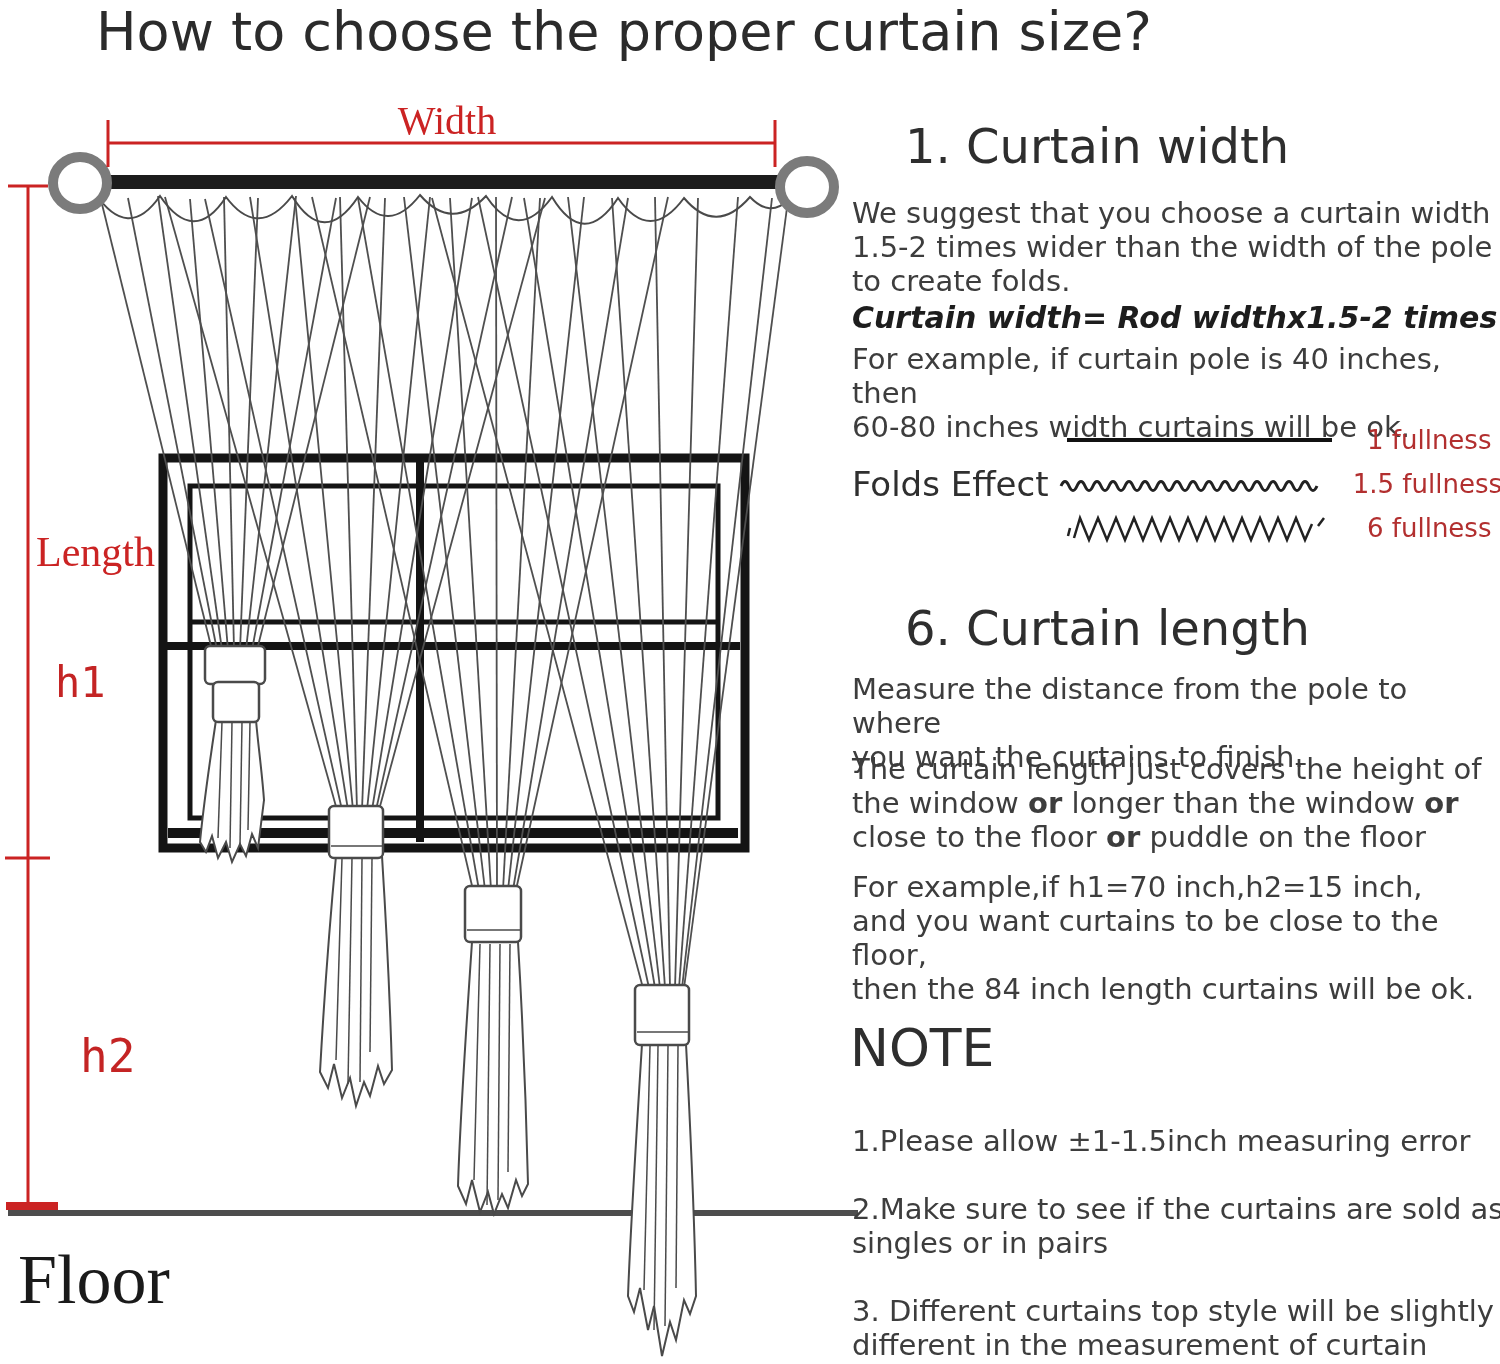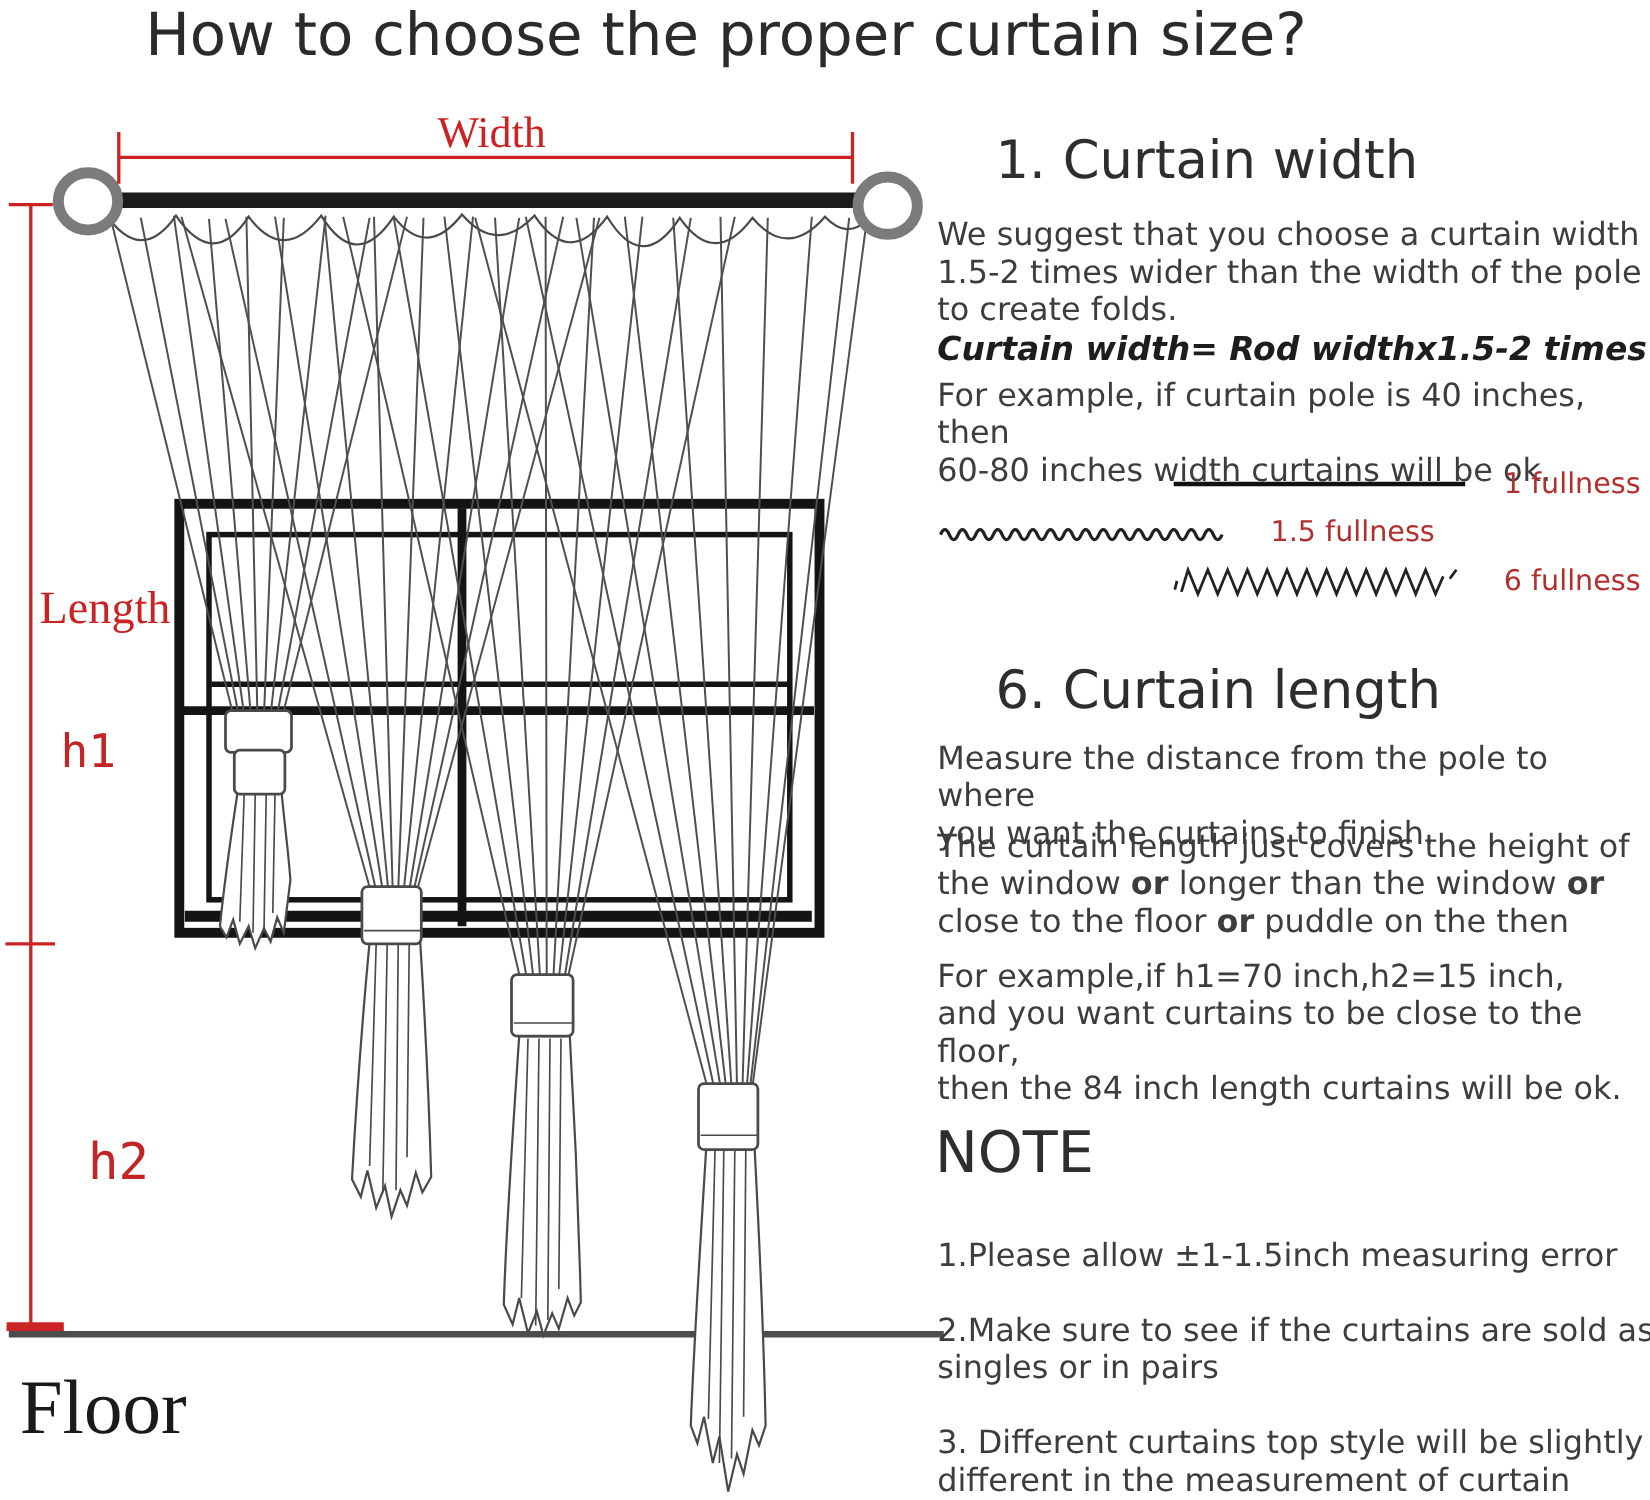--- a/index.html
+++ b/index.html
@@ -2,21 +2,21 @@
 <html><head>
 <meta charset="utf-8">
 <style>
   html,body{margin:0;padding:0;background:#ffffff;}
   .canvas{
     position:relative;width:1500px;height:1364px;background:#ffffff;overflow:hidden;
     font-family:"DejaVu Sans","Liberation Sans",sans-serif;color:#3d3d3d;
   }
   .page-title{
     position:absolute;top:0;left:0;width:1248px;text-align:center;
-    font-size:54px;font-weight:400;color:#2b2b2b;letter-spacing:0px;margin:0;padding-left:36px;
+    font-size:54px;font-weight:400;color:#2b2b2b;letter-spacing:0px;margin:0;
   }
   
   .col{position:absolute;left:850px;top:0;width:655px;}
   .sec-heading{position:absolute;left:55px;font-size:48px;font-weight:400;color:#2e2e2e;white-space:nowrap;}
   .para{position:absolute;left:2px;font-size:29px;line-height:34px;color:#3d3d3d;white-space:pre-line;width:650px;}
   .formula{position:absolute;left:2px;font-size:30px;font-weight:bold;color:#1d1d1d;white-space:nowrap;}
   .note-heading{position:absolute;left:0px;font-size:52px;font-weight:400;color:#2e2e2e;}
   .note-list{position:absolute;left:2px;font-size:29px;line-height:34px;color:#3d3d3d;white-space:pre-line;width:660px;}
   
   .folds{position:absolute;left:2px;top:418px;width:650px;}
@@ -171,20 +171,21 @@
       <div class="folds-row">
         <div class="folds-label-cell"></div>
         <div class="folds-line-cell">
           <svg width="272" height="36" viewBox="0 0 272 36">
             <line x1="3" y1="18" x2="268" y2="18" stroke="#111111" stroke-width="4"></line>
           </svg>
         </div>
         <div class="fullness">1 fullness</div>
       </div>
       <div class="folds-row">
+        <div class="folds-label-cell">Folds Effect</div>
         <div class="folds-line-cell">
           <svg width="272" height="36" viewBox="0 0 272 36">
             <path fill="none" stroke="#222222" stroke-width="3" d="M3,20 q4,-9 8,0 t8,0 t8,0 t8,0 t8,0 t8,0 t8,0 t8,0 t8,0 t8,0 t8,0 t8,0 t8,0 t8,0 t8,0 t8,0 t8,0 t8,0 t8,0 t8,0 t8,0 t8,0 t8,0 t8,0 t8,0 t8,0 t8,0 t8,0 t8,0 t8,0 t8,0 t8,0"></path>
           </svg>
         </div>
         <div class="fullness">1.5 fullness</div>
       </div>
       <div class="folds-row">
         <div class="folds-label-cell"></div>
         <div class="folds-line-cell">
@@ -196,21 +197,21 @@
       </div>
     </div>
 
     <div class="sec-heading" style="top:600px;">6. Curtain length</div>
 
     <div class="para" style="top:672px;">Measure the distance from the pole to where
 you want the curtains to finish.</div>
 
     <div class="para" style="top:752px;"><span>The curtain length just covers the height of
 the window </span><b>or</b><span> longer than the window </span><b>or</b><span>
-close to the floor </span><b>or</b><span> puddle on the then</span></div>
+close to the floor </span><b>or</b><span> puddle on the floor</span></div>
 
     <div class="para" style="top:870px;">For example,if h1=70 inch,h2=15 inch,
 and you want curtains to be close to the floor,
 then the 84 inch length curtains will be ok.</div>
 
     <div class="note-heading" style="top:1018px;">NOTE</div>
 
     <div class="note-list" style="top:1090px;">
       <div>1.Please allow ±1-1.5inch measuring error</div>
       <div>2.Make sure to see if the curtains are sold as

